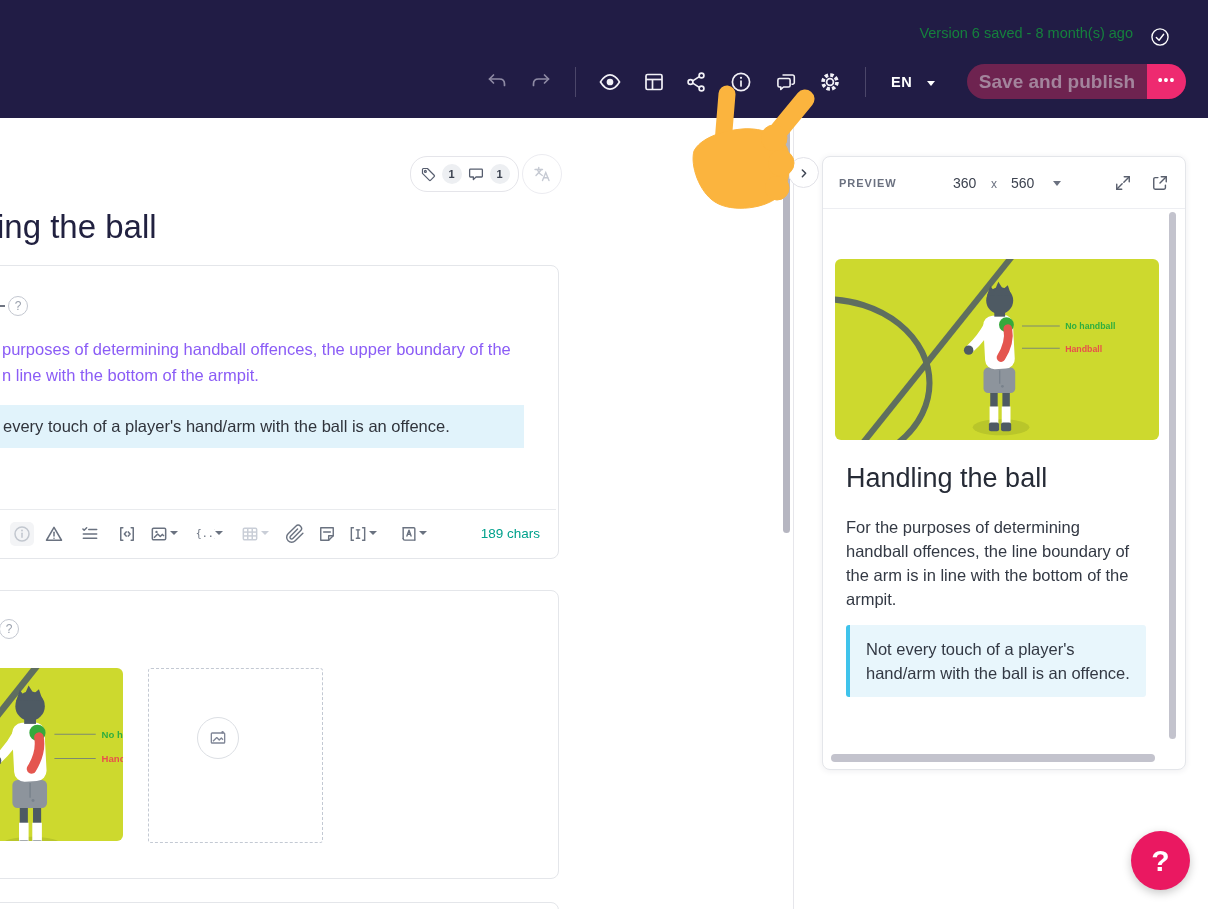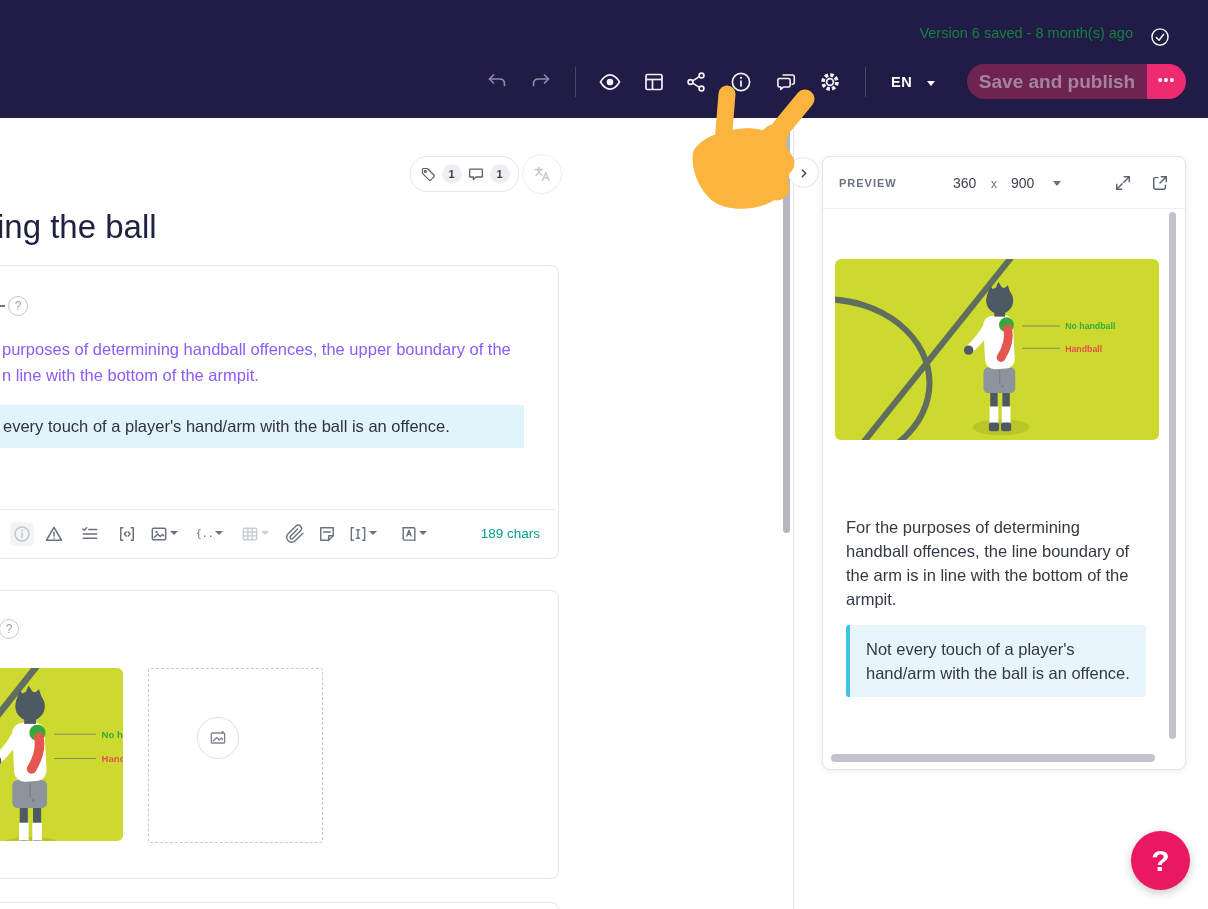--- a/index.html
+++ b/index.html
@@ -324,21 +324,21 @@
   <svg width="16" height="16" viewBox="0 0 24 24" fill="none" stroke="#3d4452" stroke-width="2.2" stroke-linecap="round" stroke-linejoin="round">
       <path d="M9.5 7.5 L14.5 12.5 L9.5 17.5"></path>
     </svg>
 </div>
 
 <div class="abs preview-card">
   <div class="pv-header">
     <span class="pv-label">PREVIEW</span>
     <span class="pv-num" style="left:130px">360</span>
     <span class="pv-x" style="left:168px">x</span>
-    <span class="pv-num" style="left:188px">900</span>
+    <span class="pv-num" style="left:188px">560</span>
     <span class="pv-caret"></span>
     <span class="pv-icon" style="left:290px">
       <svg width="20" height="20" viewBox="0 0 24 24" fill="none" stroke="#595f6d" stroke-width="1.7" stroke-linecap="round" stroke-linejoin="round">
           <path d="M13.5 4.5 H19.5 V10.5"></path>
           <path d="M19.5 4.5 L13 11"></path>
           <path d="M10.5 19.5 H4.5 V13.5"></path>
           <path d="M4.5 19.5 L11 13"></path>
         </svg>
     </span>
     <span class="pv-icon" style="left:327px">
@@ -349,20 +349,21 @@
         </svg>
     </span>
   </div>
   <div class="pv-image">
     <svg width="324" height="181" viewBox="0 0 480 270" preserveAspectRatio="none">
       <use href="#soccer-art"></use>
       <text x="341" y="105" font-family="Liberation Sans, sans-serif" font-size="13" font-weight="bold" fill="#2fae3f">No handball</text>
       <text x="341" y="138" font-family="Liberation Sans, sans-serif" font-size="13" font-weight="bold" fill="#e8504b">Handball</text>
     </svg>
   </div>
+  <div class="pv-title">Handling the ball</div>
   <div class="pv-body">For the purposes of determining handball offences, the line boundary of the arm is in line with the bottom of the armpit.</div>
   <div class="pv-callout">Not every touch of a player's hand/arm with the ball is an offence.</div>
   <div class="pv-vscroll"></div>
   <div class="pv-hscroll"></div>
 </div>
 
 <div class="abs hand">
   <svg width="128" height="128" viewBox="0 0 128 128">
     <g fill="#fbb43e" stroke="#fbb43e">
       <line x1="37" y1="9" x2="33" y2="58" stroke-width="17" stroke-linecap="round"></line>

